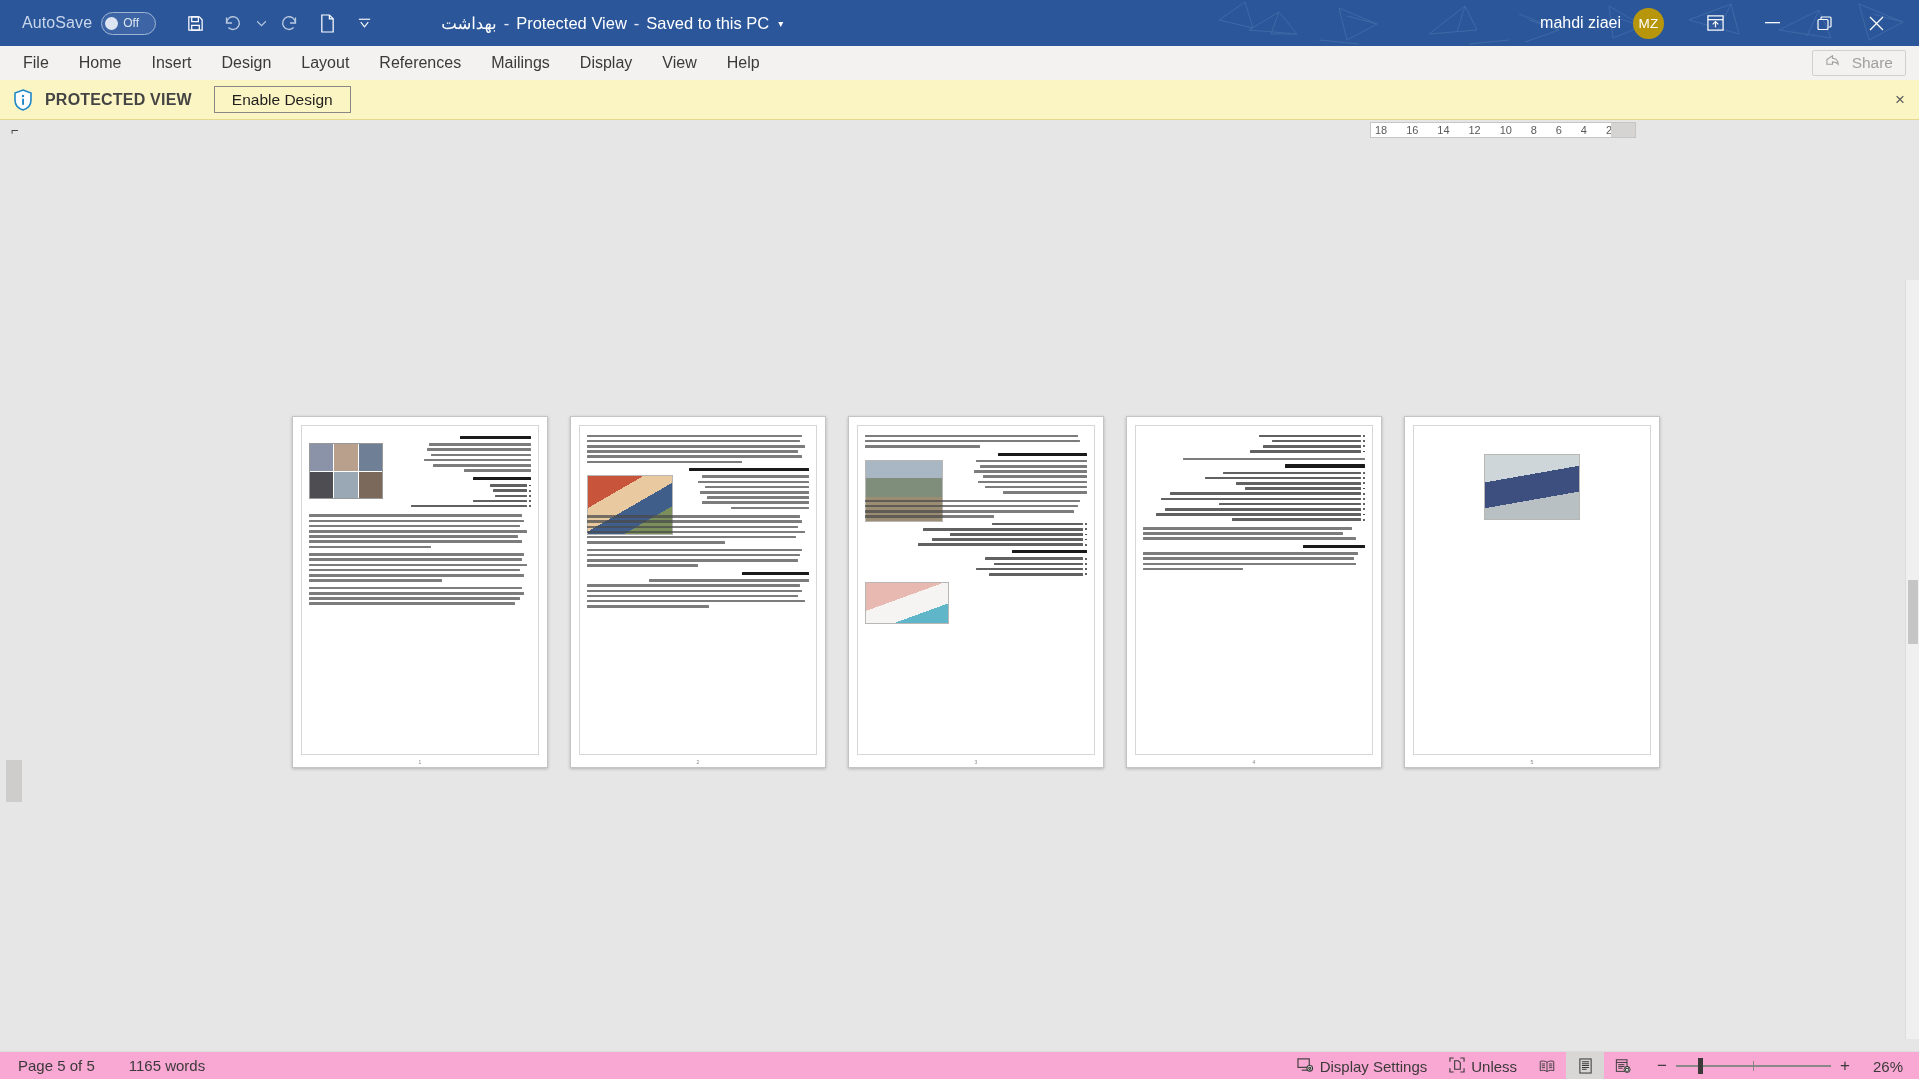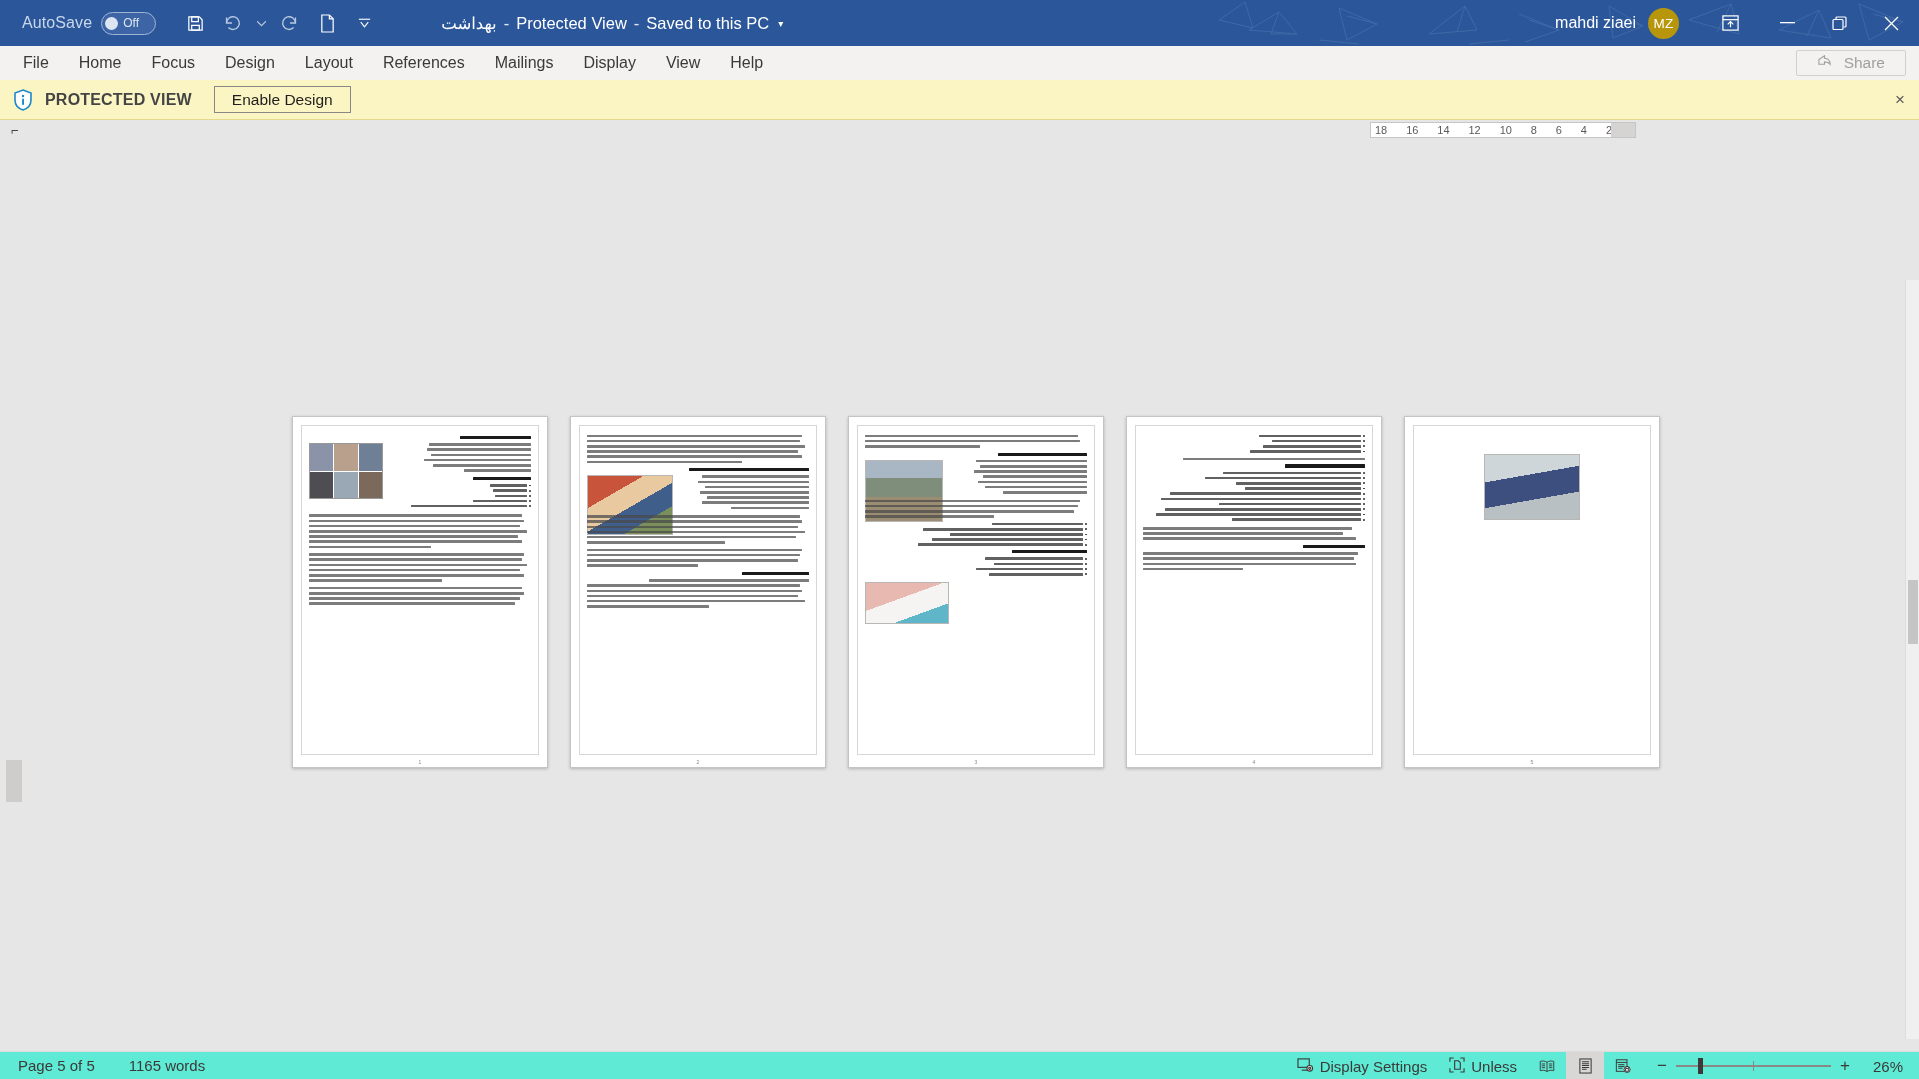--- a/index.html
+++ b/index.html
@@ -56,21 +56,21 @@
   #searchbox {
     position: absolute; left: 604px; top: 6px;
     width: 376px; height: 33px;
     background: #3f6cab;
     display: flex; align-items: center; gap: 12px;
     padding-left: 16px;
   }
   #searchbox .s-txt { font-size: 15.5px; color: #e7edf6; }
 
   #titlebar-right {
-    position: absolute; right: 2px; top: 0; height: 46px;
+    position: absolute; right: 17px; top: 0; height: 46px;
     display: flex; align-items: center; justify-content: flex-end;
   }
   #user-name { font-size: 16px; color: #ffffff; margin-right: 12px; white-space: nowrap; }
   #avatar {
     width: 31px; height: 31px; border-radius: 50%;
     background: #b8960b; color: #fff;
     display: flex; align-items: center; justify-content: center;
     font-size: 13.5px; letter-spacing: .3px;
   }
   .winbtn {
@@ -84,21 +84,21 @@
     background: #f3f2f1;
     display: flex; align-items: center;
   }
   .tab {
     font-size: 16px; color: #3b3a39;
     padding: 0 15px; height: 34px; line-height: 34px; white-space: nowrap;
   }
   .tab.first { margin-left: 8px; }
   #share-btn {
     position: absolute; right: 13px; top: 4px;
-    height: 26px; padding: 0 20px;
+    height: 26px; padding: 0 12px;
     border: 1px solid #d2d0ce; border-radius: 2px;
     display: flex; align-items: center; gap: 12px;
     font-size: 15.5px; color: #a19f9d; background: #f3f2f1;
   }
 
   
   #pvbar {
     position: absolute; top: 80px; left: 0; width: 1919px; height: 40px;
     background: #fbf5c4; border-bottom: 1px solid #e3d98f;
     display: flex; align-items: center;
@@ -212,21 +212,21 @@
     background: #c5c5c5; border-radius: 1px;
   }
   #vscroll-left {
     position: absolute; left: 6px; top: 760px; width: 16px; height: 42px;
     background: #cfcdcb;
   }
 
   
   #statusbar {
     position: absolute; bottom: 0; left: 0; width: 1919px; height: 28px;
-    background: #5eead4; border-top: 1px solid #dcdcdc;
+    background: #f9a8d4; border-top: 1px solid #dcdcdc;
     display: flex; align-items: center;
     font-size: 15px; color: #3b3a39;
   }
   #statusbar .sl { margin-left: 18px; }
   #statusbar .sl2 { margin-left: 34px; }
   #status-right {
     position: absolute; right: 0; top: 0; height: 28px;
     display: flex; align-items: center; gap: 0;
   }
   .sbtn {
@@ -356,21 +356,21 @@
       <svg width="15" height="15" viewBox="0 0 15 15" fill="none" stroke="#ffffff" stroke-width="1.3">
         <path d="M1 1 L14 14 M14 1 L1 14"></path>
       </svg>
     </span>
   </div>
 </div>
 
 <div id="ribbon">
   <span class="tab first">File</span>
   <span class="tab">Home</span>
-  <span class="tab">Focus</span>
+  <span class="tab">Insert</span>
   <span class="tab">Design</span>
   <span class="tab">Layout</span>
   <span class="tab">References</span>
   <span class="tab">Mailings</span>
   <span class="tab">Display</span>
   <span class="tab">View</span>
   <span class="tab">Help</span>
 
   <div id="share-btn">
     <span>

